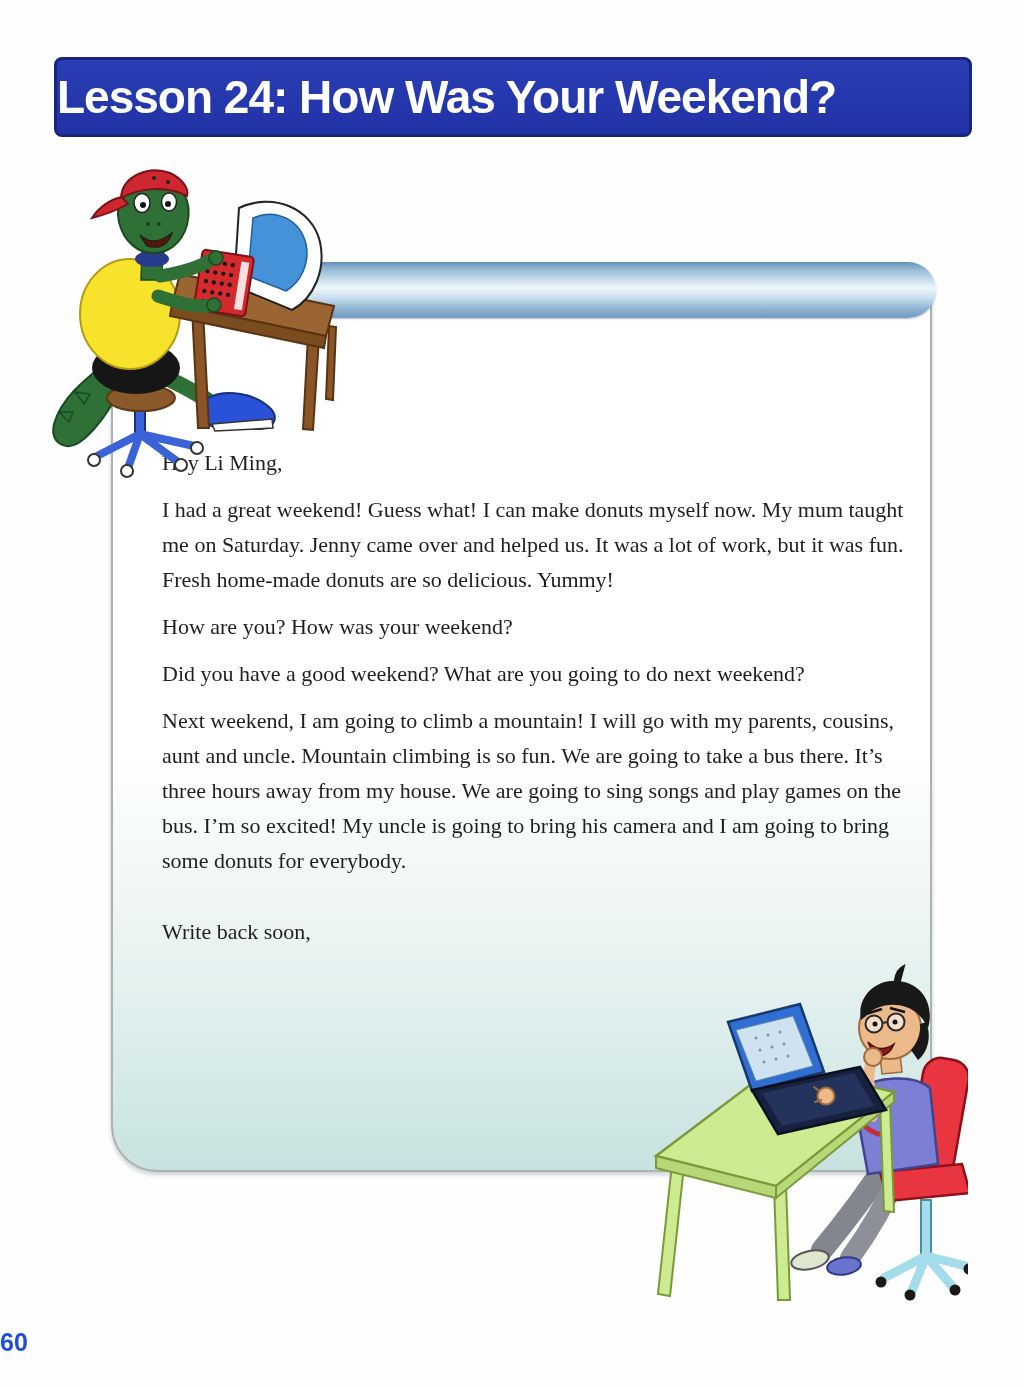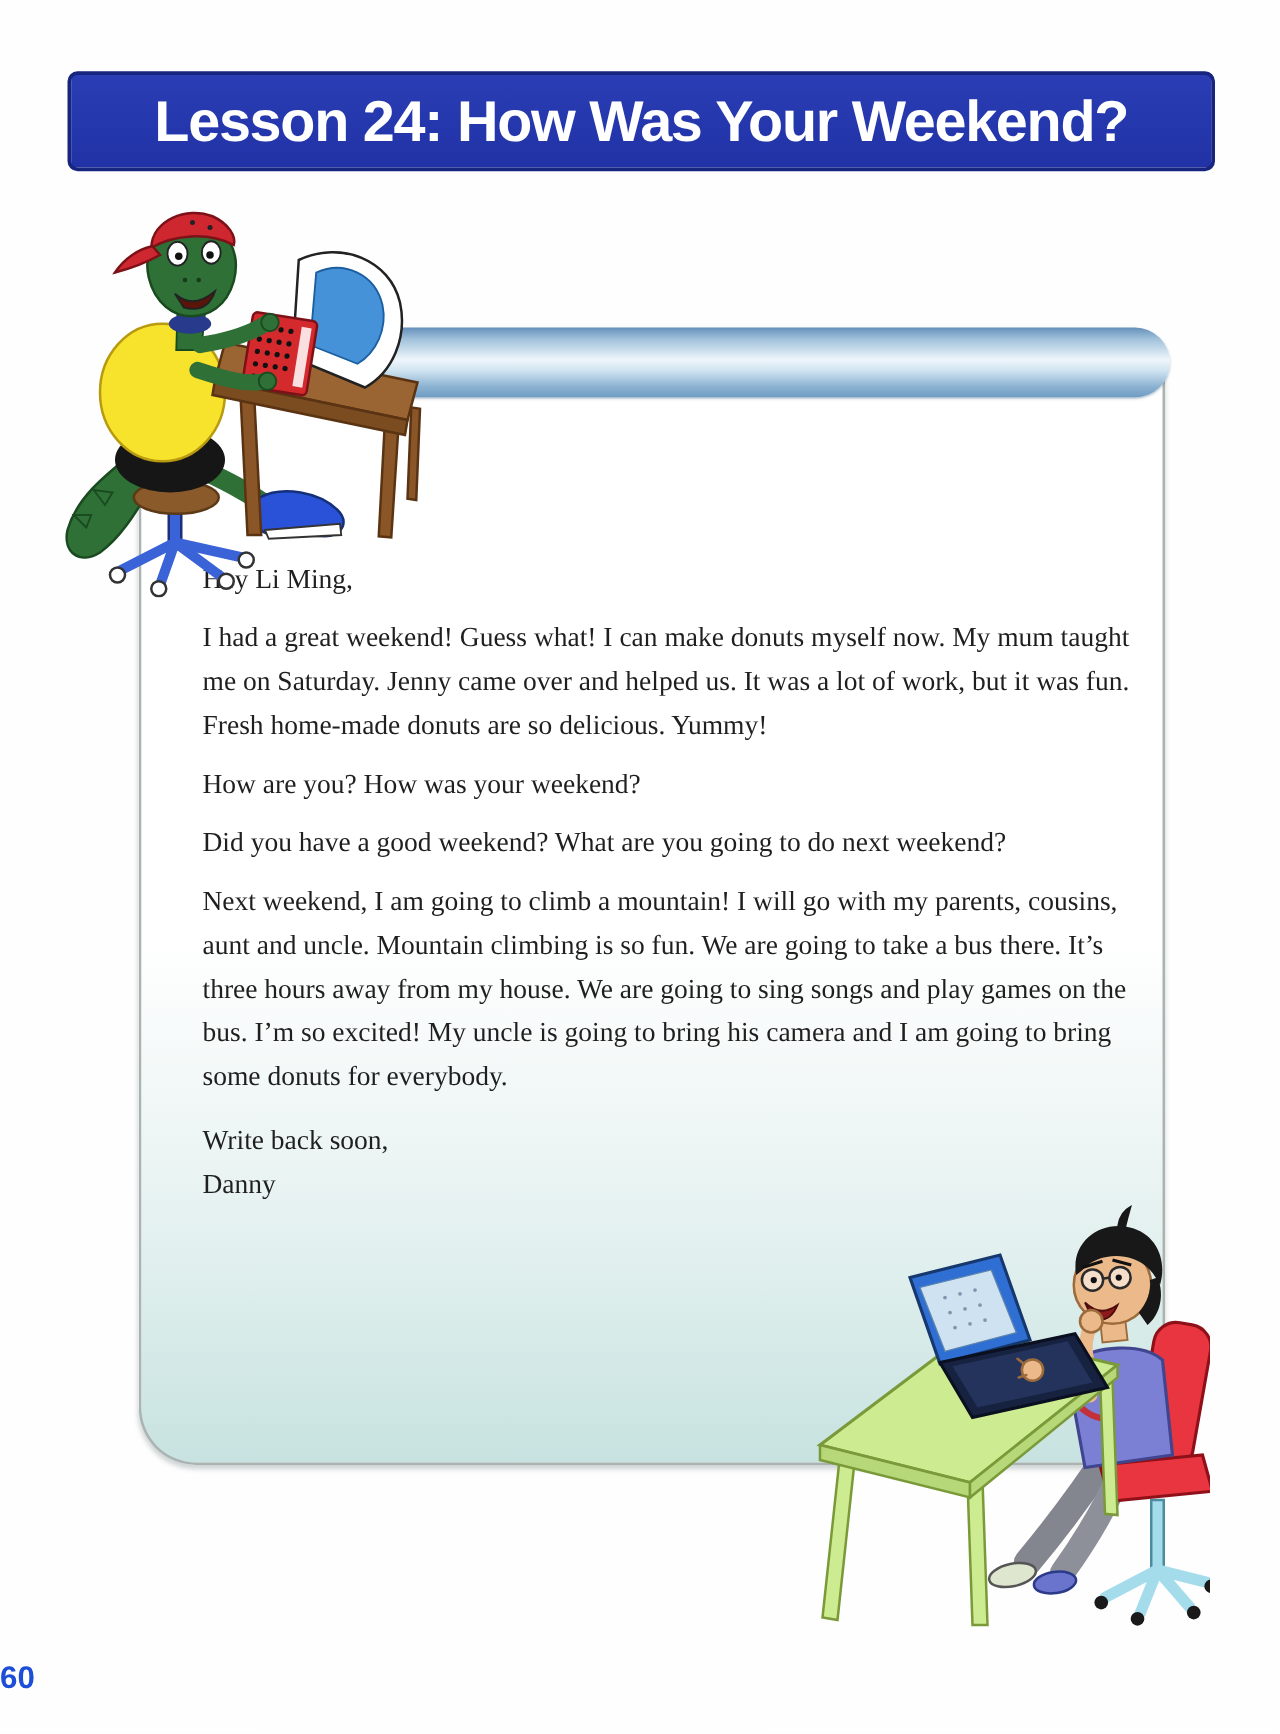--- a/index.html
+++ b/index.html
@@ -16,21 +16,20 @@
   
   .lesson-banner {
     position: absolute;
     left: 54px; top: 57px;
     width: 918px; height: 80px;
     background: linear-gradient(180deg, #2a3db4 0%, #2132a6 100%);
     border: 3px solid #18257f;
     border-radius: 8px;
     display: flex;
     align-items: center;
-    justify-content: center;
     z-index: 4;
   }
   .lesson-banner h1 {
     color: #ffffff;
     font-family: "Liberation Sans", sans-serif;
     font-weight: bold;
     font-size: 46px;
     letter-spacing: -1px;
     white-space: nowrap;
   }
@@ -65,21 +64,21 @@
   .letter {
     position: absolute;
     left: 49px; top: 150px;
     width: 744px;
     font-size: 22px;
     line-height: 35px;
     color: #1f1f1f;
     z-index: 2;
   }
   .letter p { margin: 0 0 12px 0; }
-  .letter .closing-block { margin-top: 16px; }
+  .letter .closing-block { margin-top: 36px; }
   .letter .closing-block p { margin: 0; }
 
   
   .dino-illustration {
     position: absolute;
     left: 42px; top: 158px;
     width: 300px; height: 320px;
     z-index: 3;
   }
   .boy-illustration {
@@ -115,21 +114,20 @@
 
   <section class="letter-panel">
     <div class="letter">
       <p>Hey Li Ming,</p>
       <p>I had a great weekend! Guess what! I can make donuts myself now. My mum taught me on Saturday. Jenny came over and helped us. It was a lot of work, but it was fun. Fresh home-made donuts are so delicious. Yummy!</p>
       <p>How are you? How was your weekend?</p>
       <p>Did you have a good weekend? What are you going to do next weekend?</p>
       <p>Next weekend, I am going to climb a mountain! I will go with my parents, cousins, aunt and uncle. Mountain climbing is so fun. We are going to take a bus there. It’s three hours away from my house. We are going to sing songs and play games on the bus. I’m so excited! My uncle is going to bring his camera and I am going to bring some donuts for everybody.</p>
       <div class="closing-block">
         <p>Write back soon,</p>
-        <p>Danny</p>
       </div>
     </div>
   </section>
 
   <div class="dino-illustration">
     <svg viewBox="0 0 300 320" width="300" height="320">
 
       <path d="M72 198 C 45 220, 20 238, 12 266 C 8 284, 22 294, 38 284 C 58 270, 72 242, 84 224 Z" fill="#2f7036" stroke="#1a4a20" stroke-width="2"></path>
       <path d="M42 246 l-9 -12 l15 2 Z" fill="#2f7036" stroke="#1a4a20" stroke-width="1.5"></path>
       <path d="M27 264 l-10 -10 l14 0 Z" fill="#2f7036" stroke="#1a4a20" stroke-width="1.5"></path>

